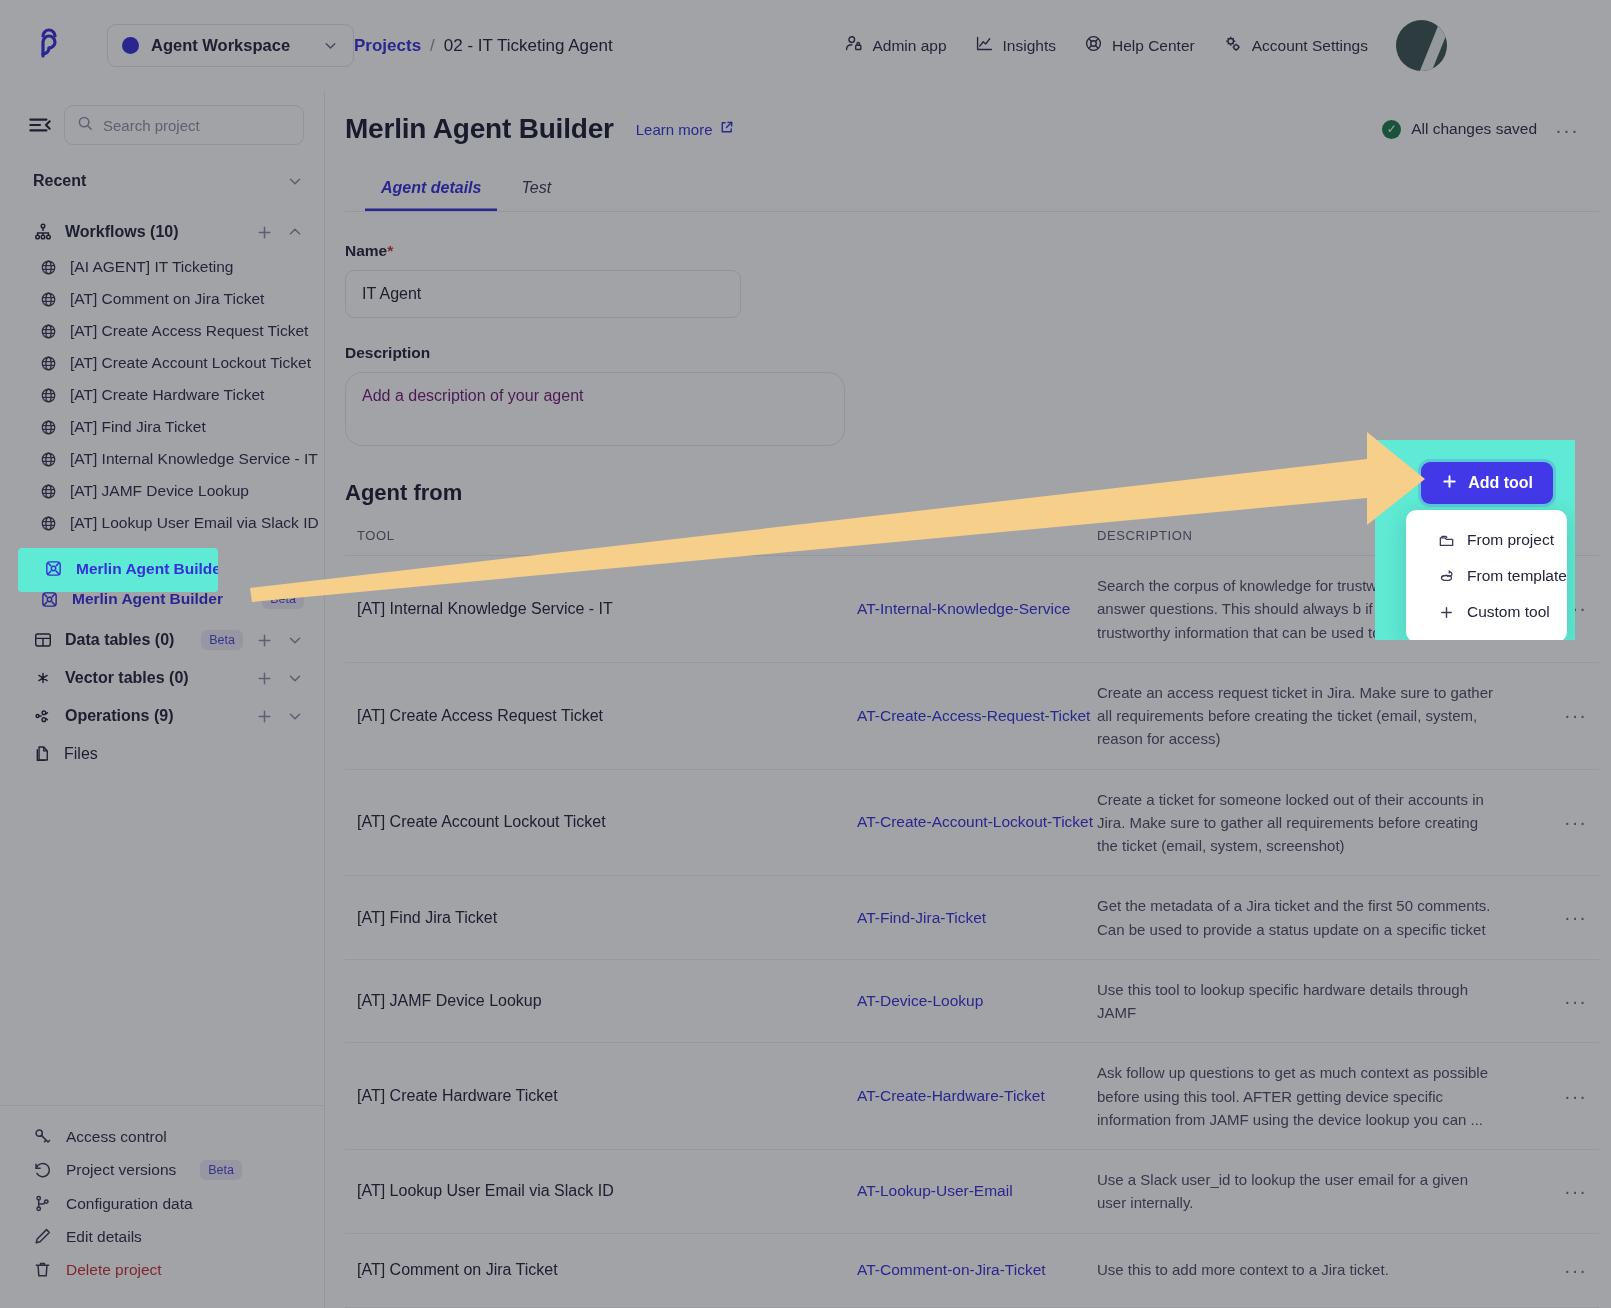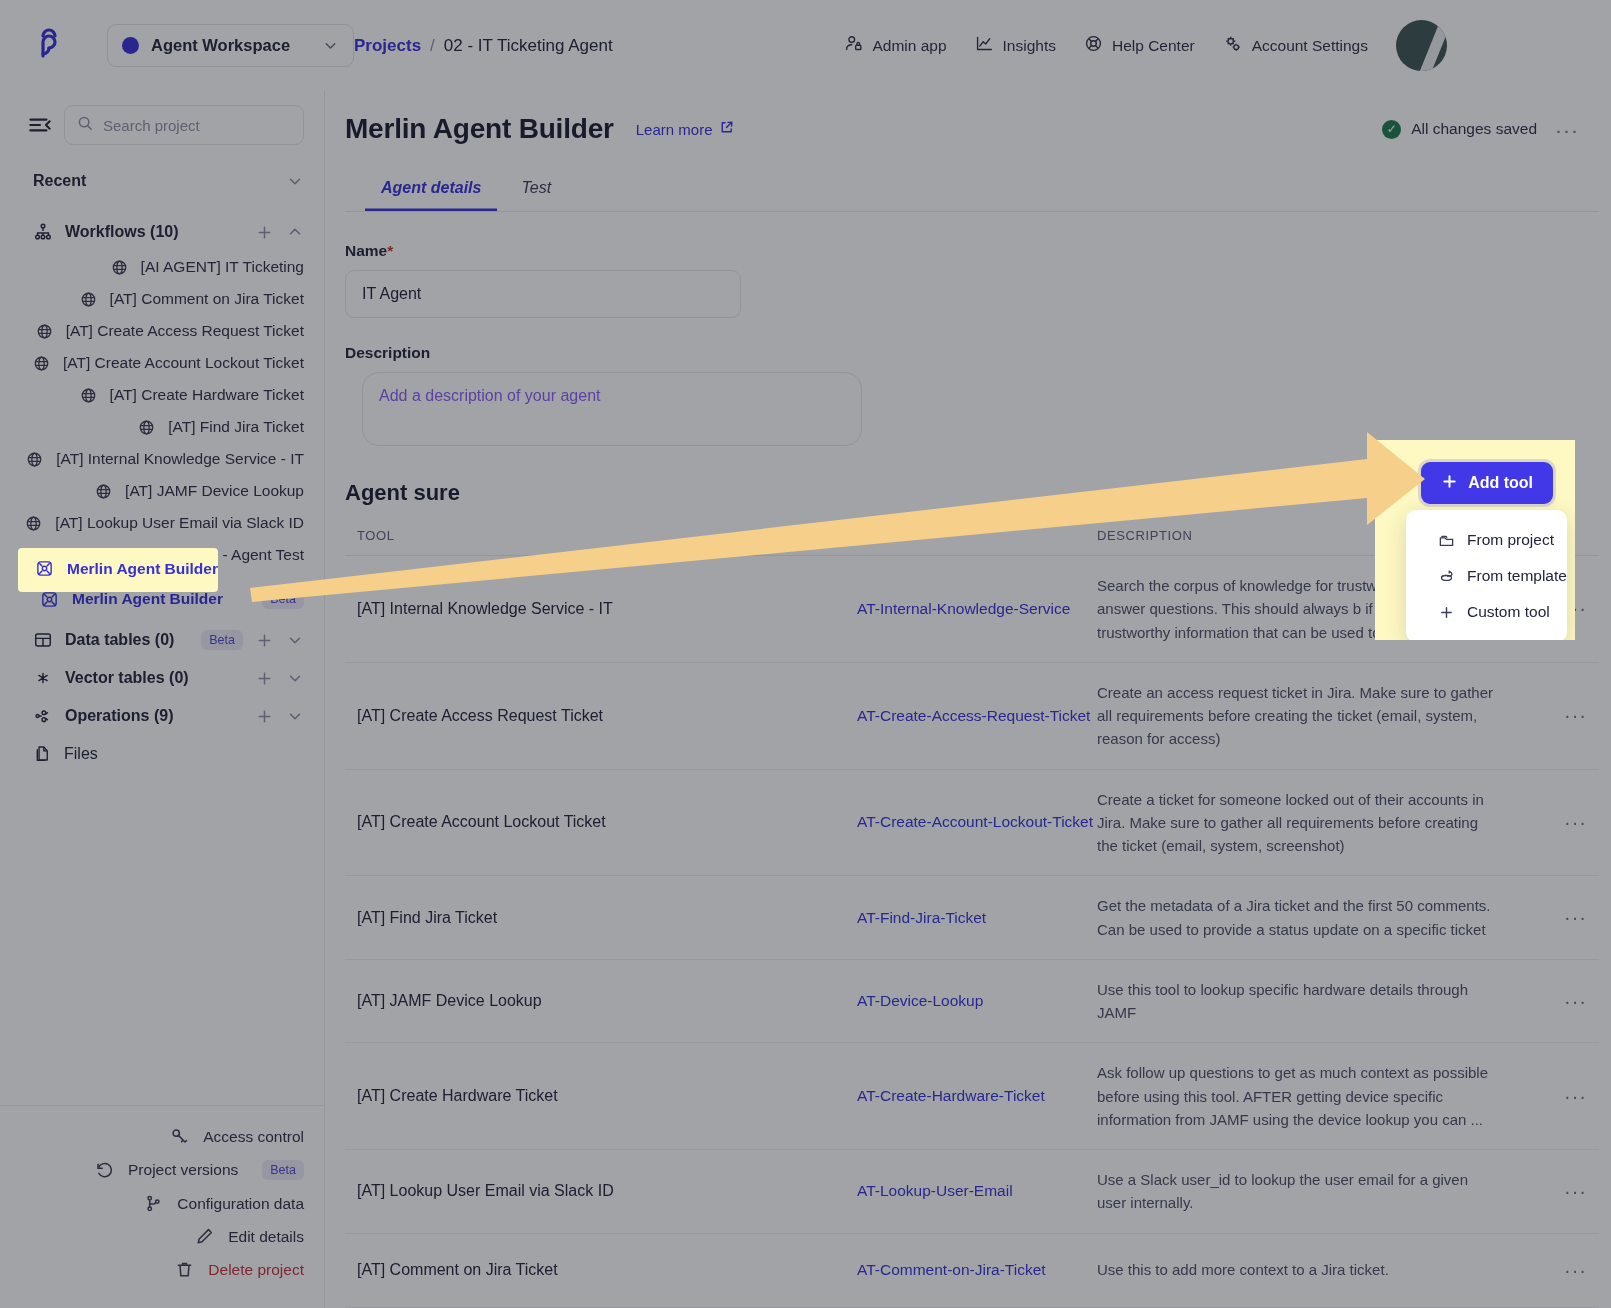--- a/index.html
+++ b/index.html
@@ -73,21 +73,20 @@
     cursor: pointer;
   }
   .sec-head .sec-label { flex: 1; }
   .sec-head .ico { display: flex; color: #22253b; }
   .mini-btn { color: #8b8fa3; cursor: pointer; display: flex; }
 
   .nav-item {
     display: flex; align-items: center; gap: 13px;
     padding: 7px 20px 7px 40px; font-size: 15.5px; color: #2d3047; cursor: pointer;
     white-space: nowrap;
-    justify-content: flex-end;
   }
   .nav-item .ico { color: #3a3d55; display: flex; flex: none; }
 
   .nav-item.active {
     color: #3730d8; font-weight: 600;
   }
   .badge-beta {
     font-size: 12.5px; color: #4b46cf; background: #edecfb;
     border-radius: 6px; padding: 3px 8px; font-weight: 500;
   }
@@ -115,21 +114,21 @@
   .form { padding: 30px 20px 0 20px; }
   .flabel { font-size: 15.5px; font-weight: 600; color: #22253b; margin-bottom: 10px; }
   .req { color: #c0392b; }
   .finput {
     width: 396px; height: 48px; border: 1px solid #e4e5ec; border-radius: 9px;
     display: flex; align-items: center; padding: 0 16px; font-size: 16px; color: #22253b;
     cursor: text; background: #fff;
   }
   .ftextarea {
     width: 500px; height: 74px; border: 1px solid #e4e5ec; border-radius: 17px;
-    padding: 14px 16px; font-size: 16px; color: #8b5cf6; cursor: text; background: #fff; margin-left: 17px;
+    padding: 14px 16px; font-size: 16px; color: #701a75; cursor: text; background: #fff;
   }
   .gap { height: 26px; }
 
   .tools-head { padding: 34px 20px 0 20px; display: flex; align-items: center; }
   .tools-title { font-size: 22px; font-weight: 700; color: #1a1d33; }
 
   .add-tool-btn {
     position: absolute; right: 64px; top: 356px;
     background: #4338e8; color: #fff; border: none; border-radius: 9px;
     height: 42px; padding: 0 20px; display: flex; align-items: center; gap: 10px;
@@ -158,21 +157,21 @@
 
   .tr { display: flex; align-items: center; padding: 18px 12px; border-bottom: 1px solid #eeeef3; min-height: 74px; }
   .td-tool { width: 500px; font-size: 16px; color: #22253b; }
   .td-id { width: 240px; font-size: 15.5px; color: #3730d8; cursor: pointer; }
   .td-desc { flex: 1; font-size: 15px; color: #4b4f66; line-height: 1.55; padding-right: 26px; }
   .td-act { width: 60px; text-align: right; color: #6c7084; font-size: 20px; cursor: pointer; letter-spacing: 1px; }
 
   
   .dim { position: absolute; inset: 0; background: rgba(22,24,36,0.40); pointer-events: none; z-index: 40; }
   .spot {
-    position: absolute; background: #fef9c3; z-index: 45; pointer-events: none;
+    position: absolute; background: #5eead4; z-index: 45; pointer-events: none;
     overflow: hidden;
   }
   .arrow-layer { position: absolute; inset: 0; z-index: 60; pointer-events: none; }
 </style>
 </head>
 <body>
 
 <div class="app">
 
   <div class="topbar">
@@ -575,21 +574,21 @@
         <span>IT Agent</span>
       </div>
       <div class="gap"></div>
       <div class="flabel">Description</div>
       <div class="ftextarea">
         <span>Add a description of your agent</span>
       </div>
     </div>
 
     <div class="tools-head">
-      <span class="tools-title">Agent sure</span>
+      <span class="tools-title">Agent from</span>
     </div>
 
     <div class="tbl">
       <div class="tbl-head">
         <div class="th c-tool">TOOL</div>
         <div class="th c-id">SE</div>
         <div class="th c-desc">DESCRIPTION</div>
         <div class="th c-act"></div>
       </div>
 

